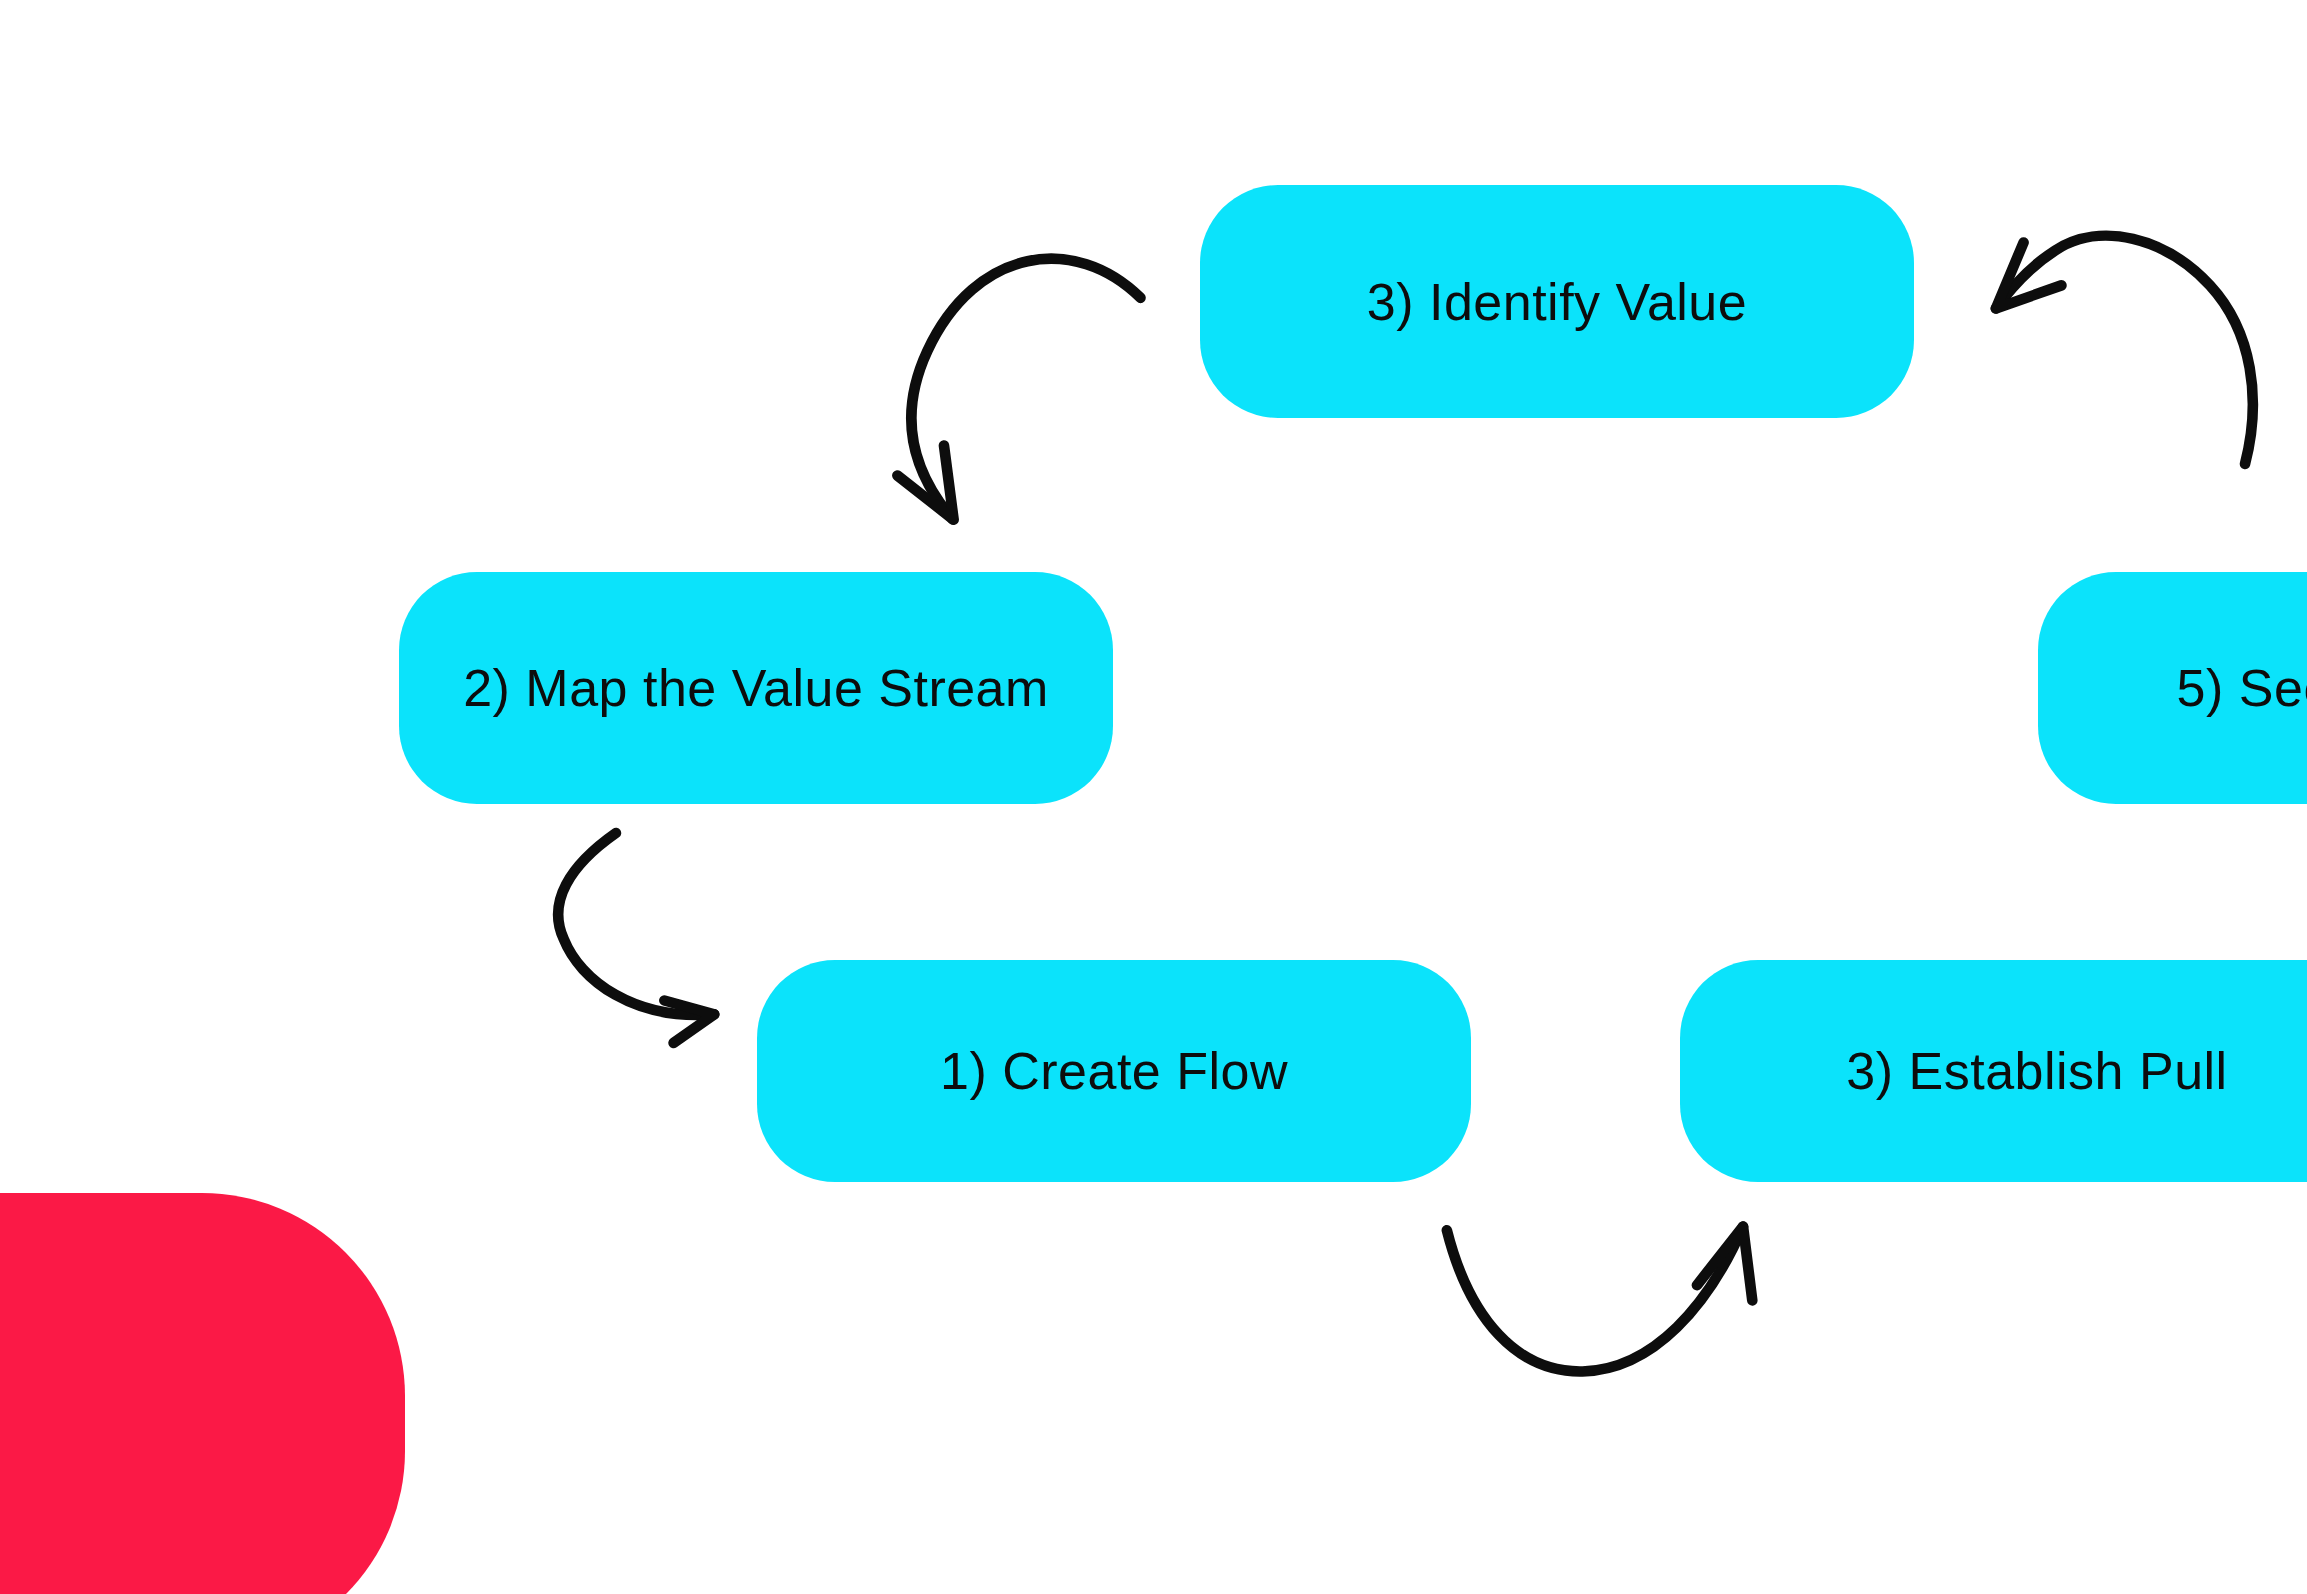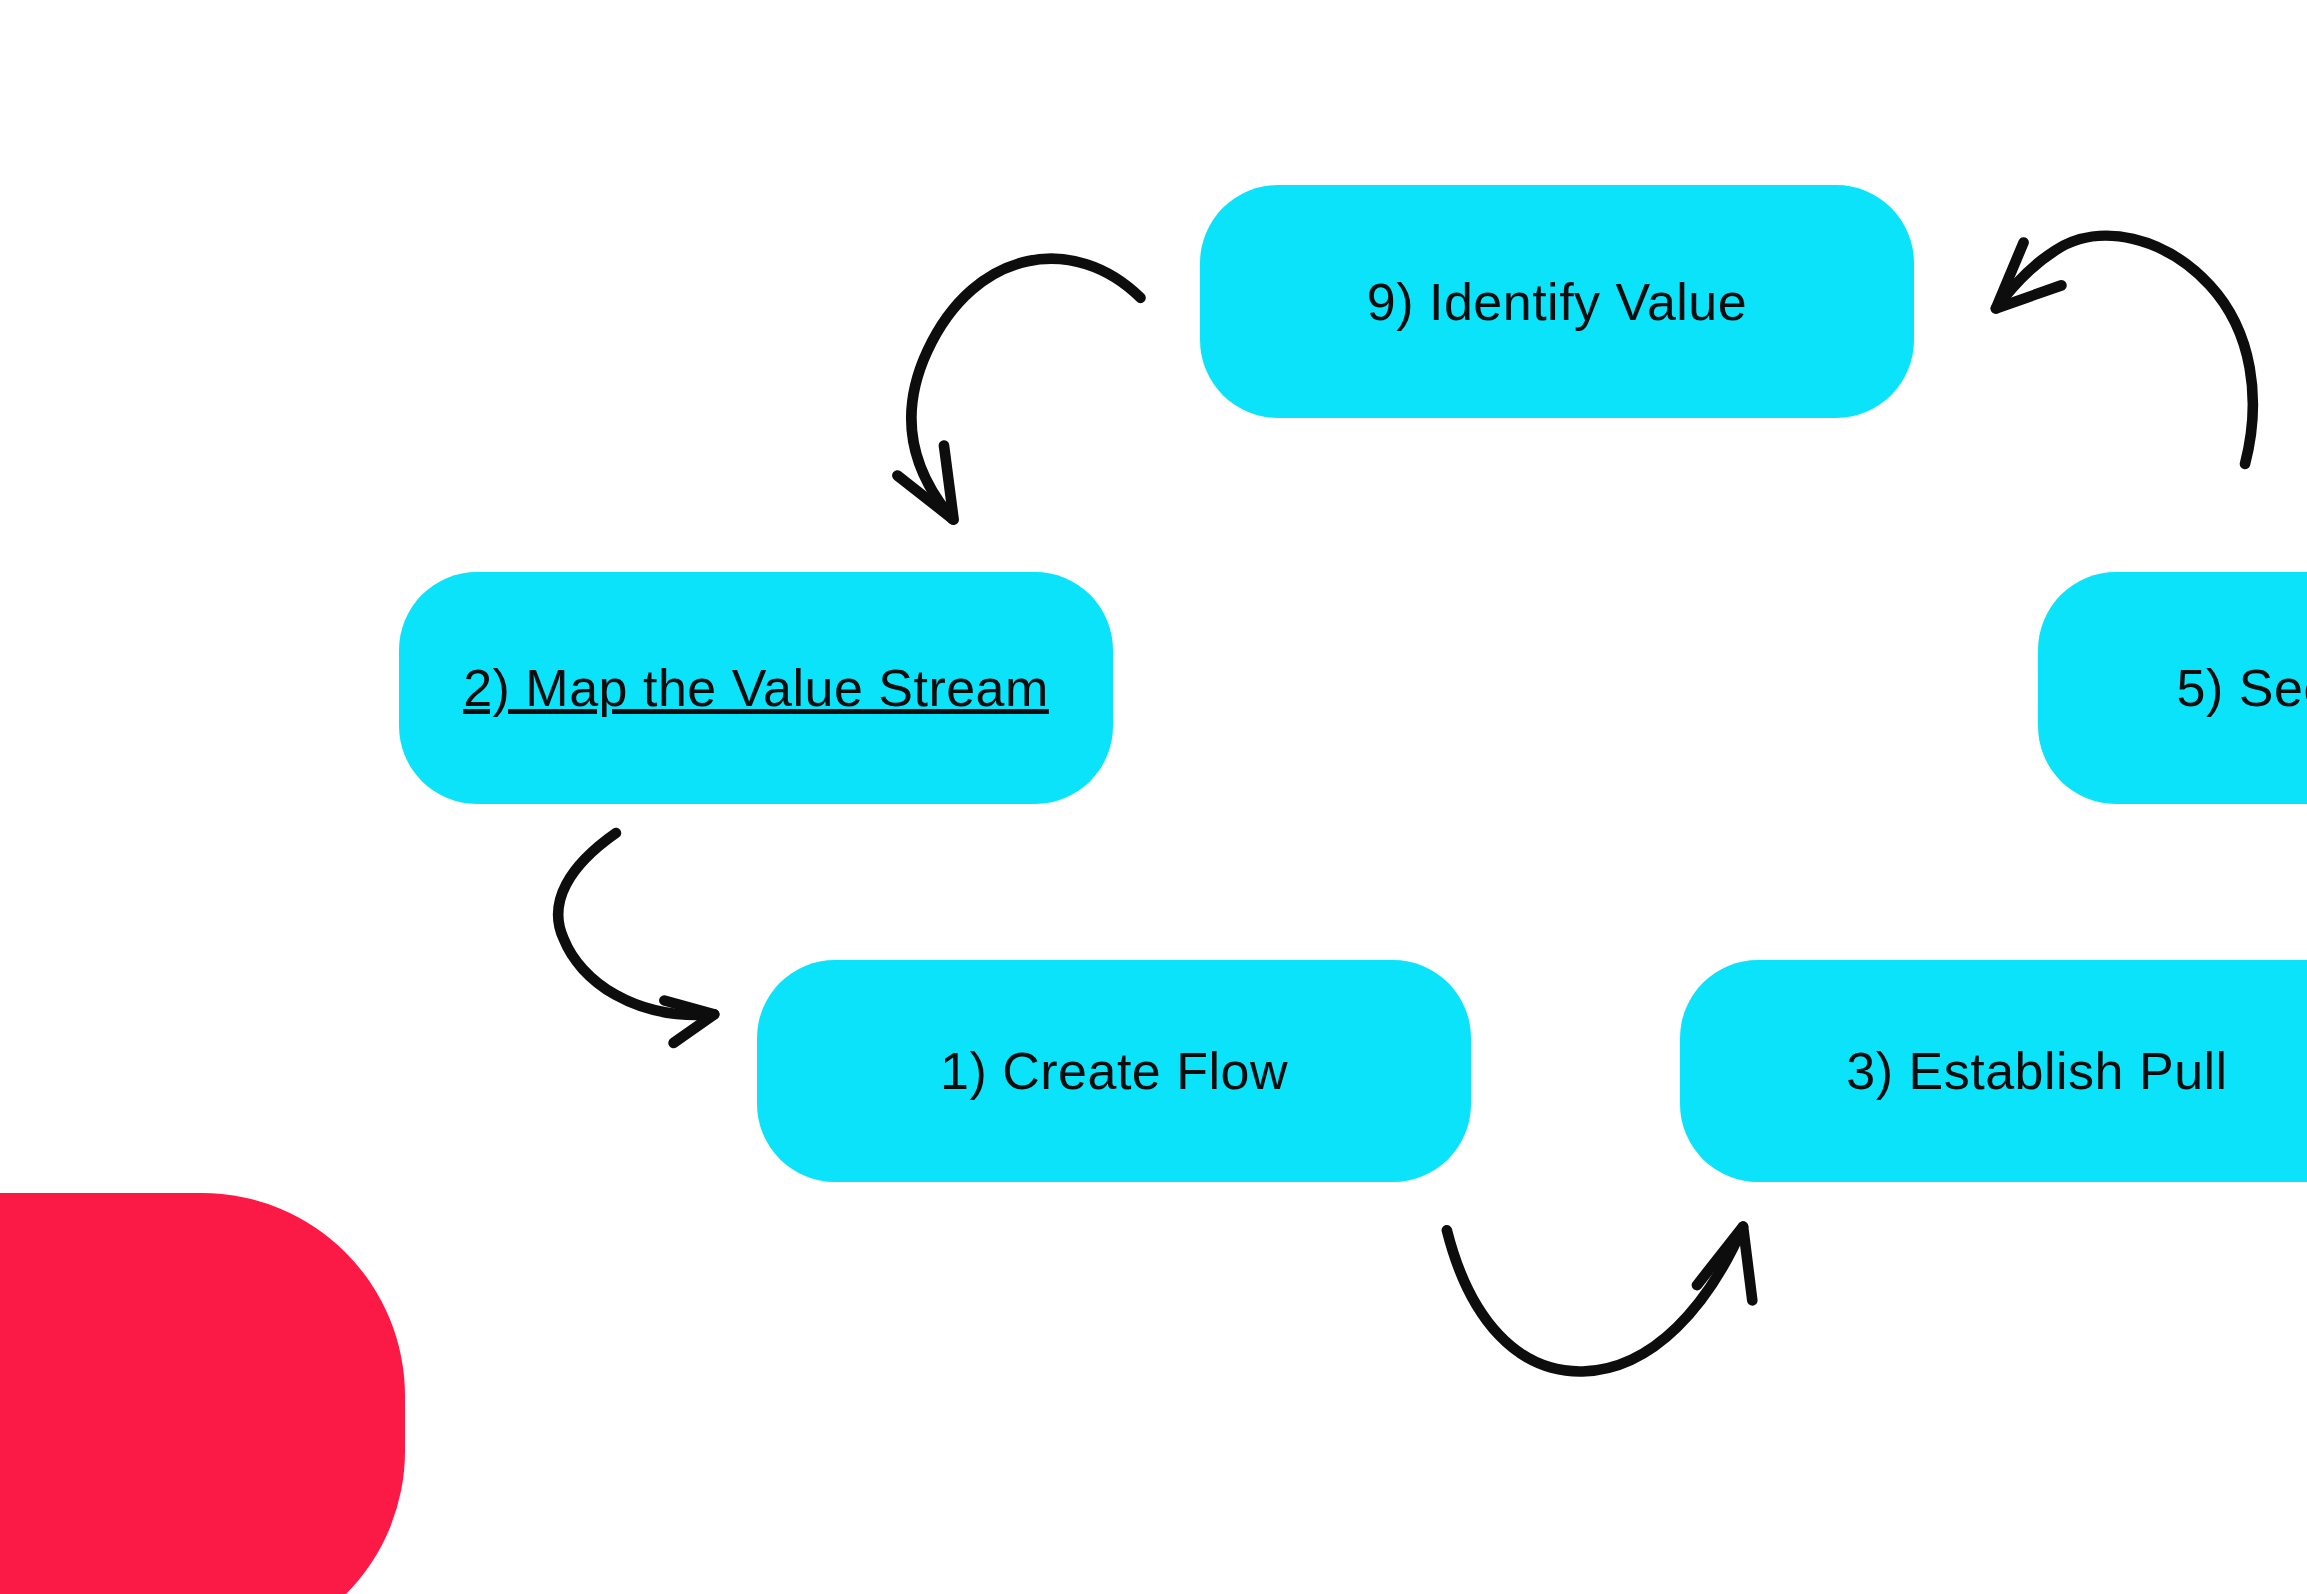--- a/index.html
+++ b/index.html
@@ -21,21 +21,21 @@
     display: flex;
     align-items: center;
     justify-content: center;
     font-size: 52px;
     font-weight: 400;
     color: #0d0d0d;
     white-space: nowrap;
     letter-spacing: 0.5px;
   }
   .node-1 { left: 1200px; top: 185px;  width: 714px; height: 233px; }
-  .node-2 { left: 399px;  top: 572px; width: 714px; height: 232px; text-decoration: underline; }
+  .node-2 { left: 399px;  top: 572px; width: 714px; height: 232px; }
   .node-3 { left: 757px; top: 960px; width: 714px; height: 222px; }
   .node-4 { left: 1680px; top: 960px; width: 714px; height: 222px; }
   .node-5 { left: 2038px; top: 572px; width: 714px; height: 232px; }
 
   .arrow-layer {
     position: absolute;
     left: 0; top: 0;
     width: 3189px; height: 1595px;
     pointer-events: none;
   }
@@ -78,21 +78,21 @@
       <path d="M 5798 2022 L 5796 1876 L 5906 1963"></path>
     </g>
 
     <g stroke-width="23" stroke="#0d0d0d">
       <path d="M 4866 1005 C 4902 865, 4882 718, 4790 618 C 4695 515, 4552 478, 4455 542 C 4408 572, 4365 615, 4326 668"></path>
       <path d="M 4386 525 L 4326 668 L 4468 618"></path>
     </g>
   </svg>
 
   <div class="node node-1">
-    <span>9) Identify Value</span>
+    <span>3) Identify Value</span>
   </div>
   <div class="node node-2">
     <span>2) Map the Value Stream</span>
   </div>
   <div class="node node-3">
     <span>1) Create Flow</span>
   </div>
   <div class="node node-4">
     <span>3) Establish Pull</span>
   </div>

